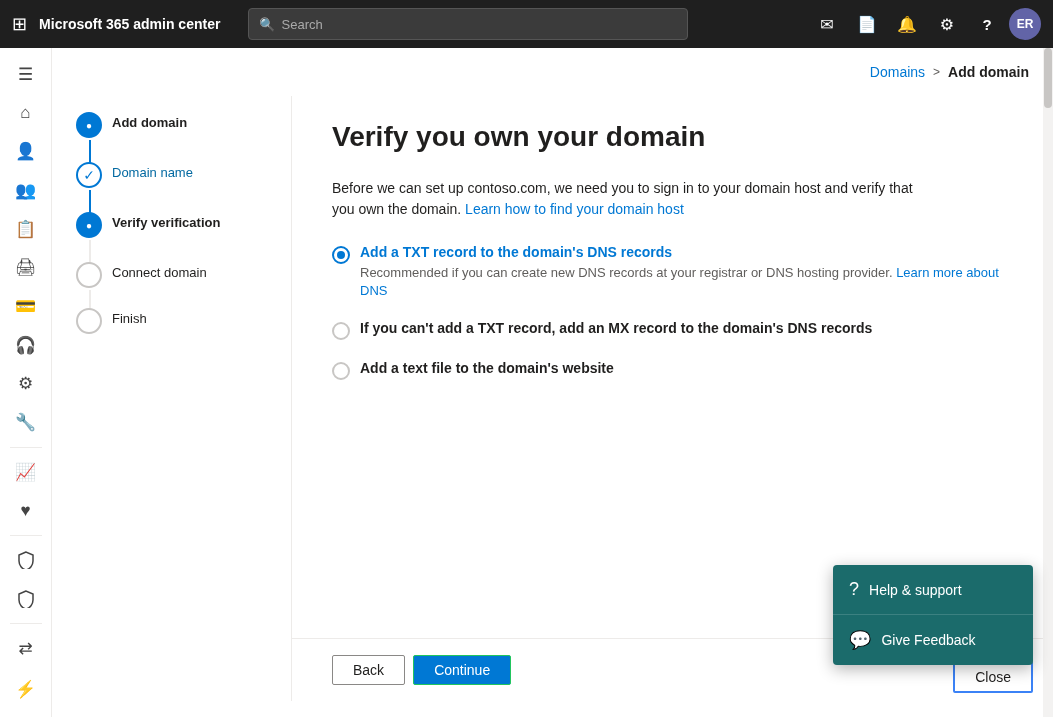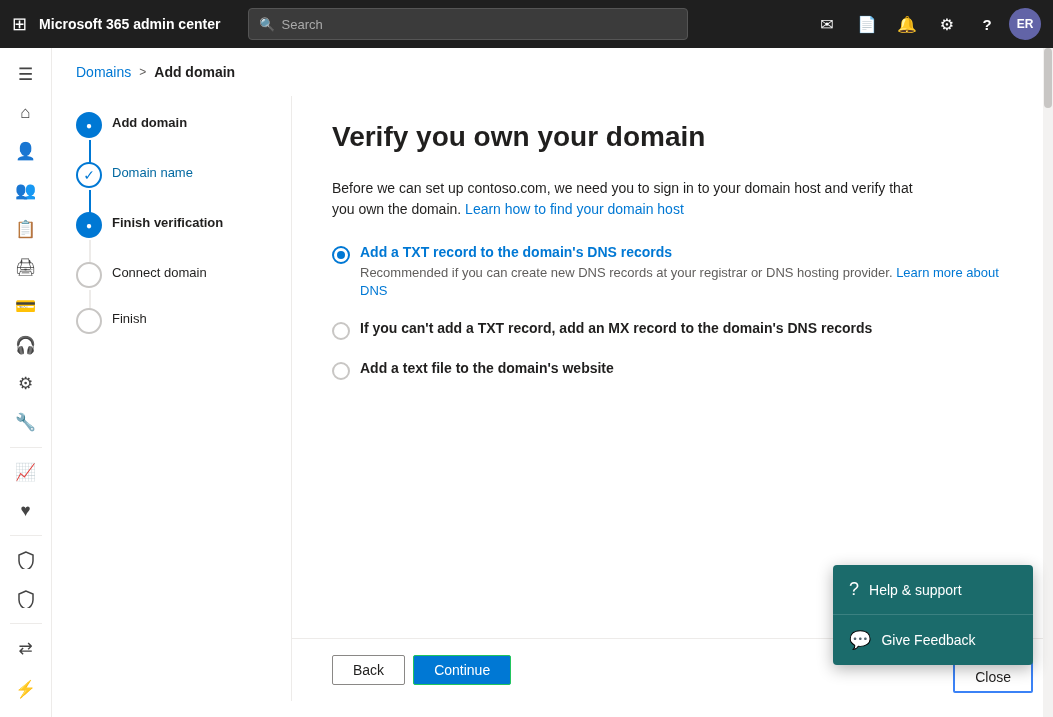--- a/index.html
+++ b/index.html
@@ -90,20 +90,21 @@
       overflow-y: auto;
     }
 
     
     .breadcrumb {
       padding: 16px 24px 8px 24px;
       display: flex;
       align-items: center;
       gap: 8px;
       font-size: 14px;
+      justify-content: flex-end;
     }
     .breadcrumb-link { color: #0078d4; cursor: pointer; text-decoration: none; }
     .breadcrumb-sep { color: #605e5c; font-size: 12px; }
     .breadcrumb-current { font-weight: 600; color: #201f1e; }
 
     
     .page-layout {
       display: flex;
       padding: 8px 0 0 0;
       height: calc(100% - 56px);
@@ -366,21 +367,21 @@
           <div class="step-connector active"></div>
         </div>
         <span class="step-label light">Domain name</span>
       </div>
 
       <div class="step-item" style="margin-top:24px;">
         <div style="position:relative; display:flex; flex-direction:column; align-items:center;">
           <div class="step-circle active">●</div>
           <div class="step-connector"></div>
         </div>
-        <span class="step-label active">Finish verification</span>
+        <span class="step-label active">Verify verification</span>
       </div>
 
       <div class="step-item" style="margin-top:24px;">
         <div style="position:relative; display:flex; flex-direction:column; align-items:center;">
           <div class="step-circle"></div>
           <div class="step-connector"></div>
         </div>
         <span class="step-label">Connect domain</span>
       </div>
 

